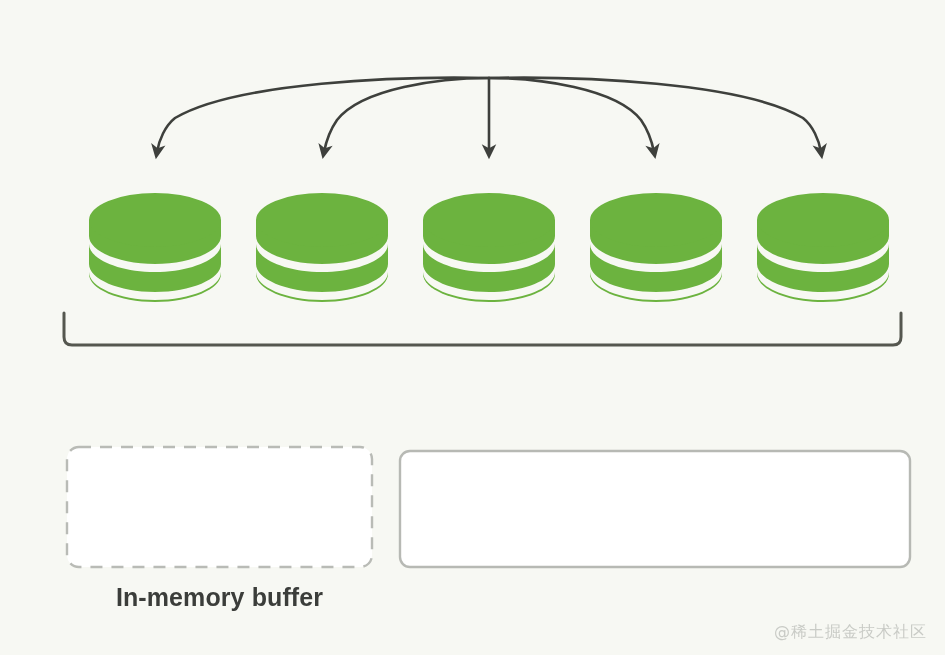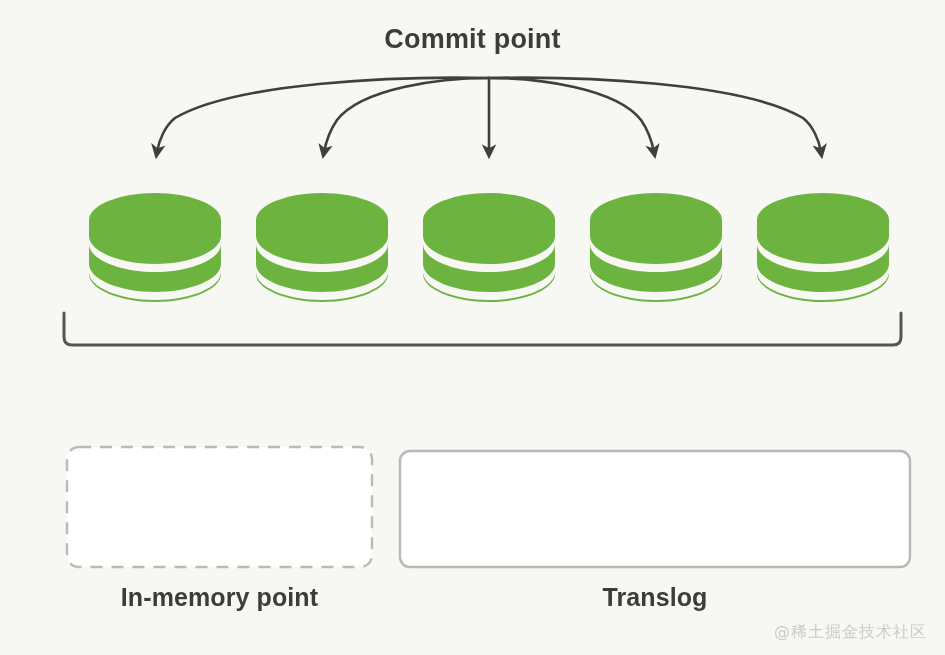--- a/index.html
+++ b/index.html
@@ -76,21 +76,20 @@
     color: #c9cbc6;
     font-family: "DejaVu Sans", sans-serif;
     letter-spacing: 1px;
   }
 </style>
 </head>
 <body>
 
 <div id="canvas">
 
-  <div class="title-text">Commit point</div>
 
   <svg class="layer" id="arrow-layer" viewBox="0 0 945 655">
     <defs>
       <marker id="ah" viewBox="0 0 12 12" refX="6.2" refY="6" markerWidth="6.2" markerHeight="6.2" orient="auto-start-reverse">
         <path d="M 0.4 0.6 L 11.6 6 L 0.4 11.4 L 3.4 6 Z" fill="#3e403c"></path>
       </marker>
     </defs>
 
     <g fill="none" stroke="#3e403c" stroke-width="2.6" stroke-linecap="round" marker-end="url(#ah)">
       <path d="M 489 78 C 400 76, 236 82, 175 118 C 165 126, 159 140, 157 152"></path>
@@ -136,19 +135,18 @@
   <svg class="layer" id="bracket-layer" viewBox="0 0 945 655">
     <path d="M 64 313 L 64 337 Q 64 345, 72 345 L 893 345 Q 901 345, 901 337 L 901 313" fill="none" stroke="#55574f" stroke-width="3" stroke-linecap="round"></path>
   </svg>
 
 
   <svg class="layer" id="box-layer" viewBox="0 0 945 655">
     <rect x="67" y="447" width="305" height="120" rx="12" ry="12" fill="#ffffff" stroke="#b9bbb6" stroke-width="2.4" stroke-dasharray="12 9"></rect>
     <rect x="400" y="451" width="510" height="116" rx="10" ry="10" fill="#ffffff" stroke="#b7b9b4" stroke-width="2.4"></rect>
   </svg>
 
-  <div class="box-label" id="label-in-memory-buffer">In-memory point</div>
+  <div class="box-label" id="label-in-memory-buffer">In-memory buffer</div>
 
-  <div class="box-label" id="label-translog">Translog</div>
 
   <div class="watermark">@稀土掘金技术社区</div>
 
 </div>
 
 </body></html>

